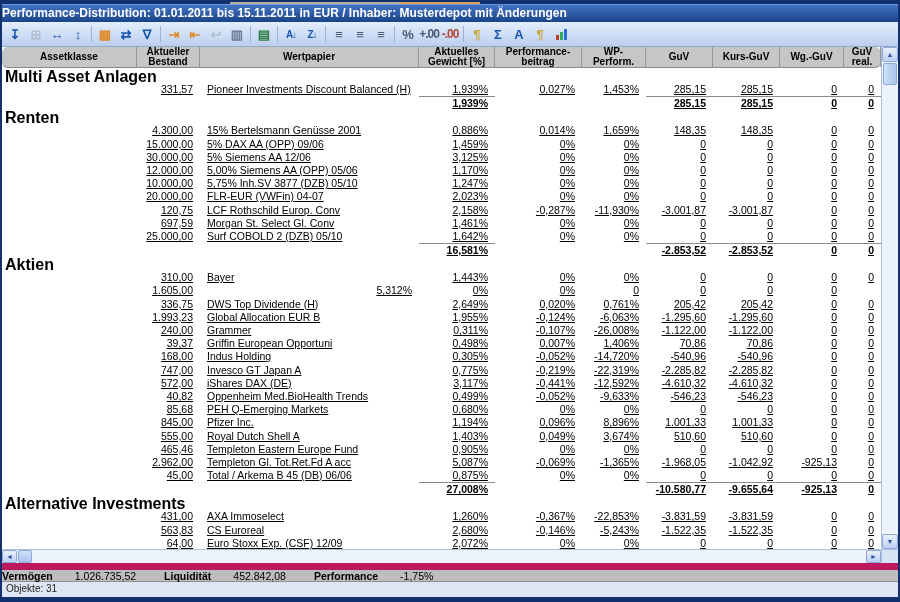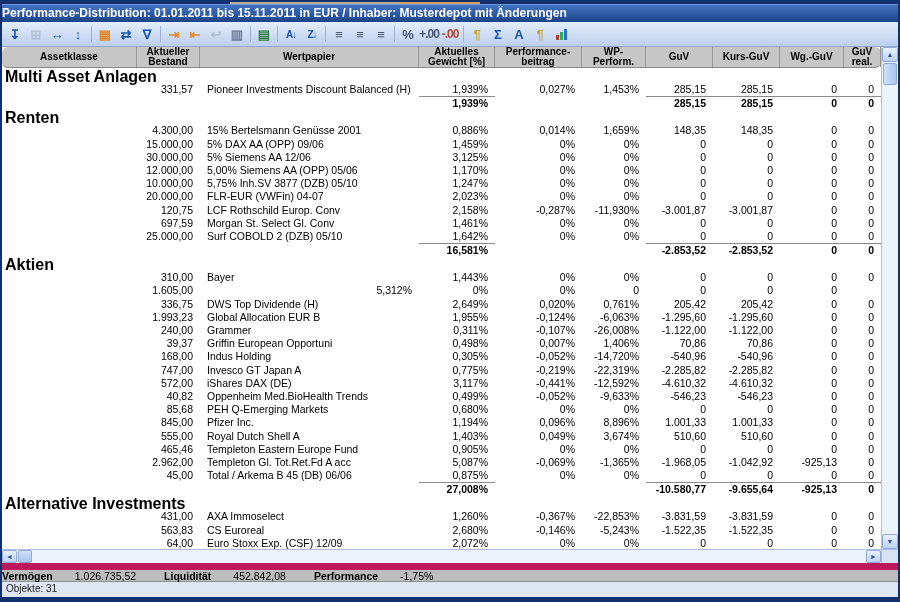--- a/index.html
+++ b/index.html
@@ -15,21 +15,21 @@
   .tool-btn.two-char { font-size:10px; letter-spacing:-1px; }
   .tool-btn.disabled { opacity:.55; }
   .tool-btn.bars { gap:1px; align-items:flex-end; padding-bottom:4px; }
   .tool-btn.bars span { width:3px; display:inline-block; }
   .tool-divider { width:1px; height:16px; background:#9fb2cf; margin:0 2px; flex:0 0 auto; }
   .main { flex:1 1 auto; display:flex; overflow:hidden; }
   .table-wrap { flex:1 1 auto; display:flex; flex-direction:column; overflow:hidden; }
   .thead { display:grid; grid-template-columns:135px 63px 219px 76px 87px 64px 67px 67px 64px 1fr; background:#c6c6c6; height:21px; flex:0 0 auto; border-bottom:1px solid #8a8a8a; font-size:10px; font-weight:bold;border-radius:6px; }
   .th { border-right:1px solid #979797; display:flex; flex-direction:column; align-items:center; justify-content:center; text-align:center; line-height:10px; overflow:hidden; white-space:nowrap; }
   .tbody { flex:1 1 auto; background:#fff; overflow:hidden; font-size:10.5px; }
-  .trow { display:grid; grid-template-columns:135px 63px 219px 76px 87px 64px 67px 67px 64px 1fr; height:13.2px; line-height:13.2px; }
+  .trow { display:grid; grid-template-columns:135px 63px 219px 76px 87px 64px 67px 67px 64px 1fr; height:13.2px; line-height:13.2px;text-decoration:underline; }
   .cell { overflow:hidden; white-space:nowrap; }
   .cell-num { text-align:right; padding-right:7px; }
   .cell-wp { padding-left:7px; }
   .group-rowline { height:15px; line-height:13px; padding:2px 0 0 3px; font-weight:bold; font-size:16px; white-space:nowrap; }
   .sum-row .cell { font-weight:bold; }
   .cell.sum { border-top:1px solid #8a8a8a; }
   .vscroll { width:17px; flex:0 0 auto; background:#edf3fd; border-left:1px solid #aebedf; display:flex; flex-direction:column; }
   .sbtn { height:15px; flex:0 0 auto; background:linear-gradient(#e9f1fd,#bcd2f2); border:1px solid #8fa8d8; border-radius:2px; color:#2c4f9e; font-size:7px; display:flex; align-items:center; justify-content:center; }
   .vthumb { height:22px; margin:1px 1px; background:linear-gradient(90deg,#cfe0f8,#a9c4ee); border:1px solid #8fa8d8; border-radius:2px; flex:0 0 auto; }
   .vtrack { flex:1 1 auto; }

